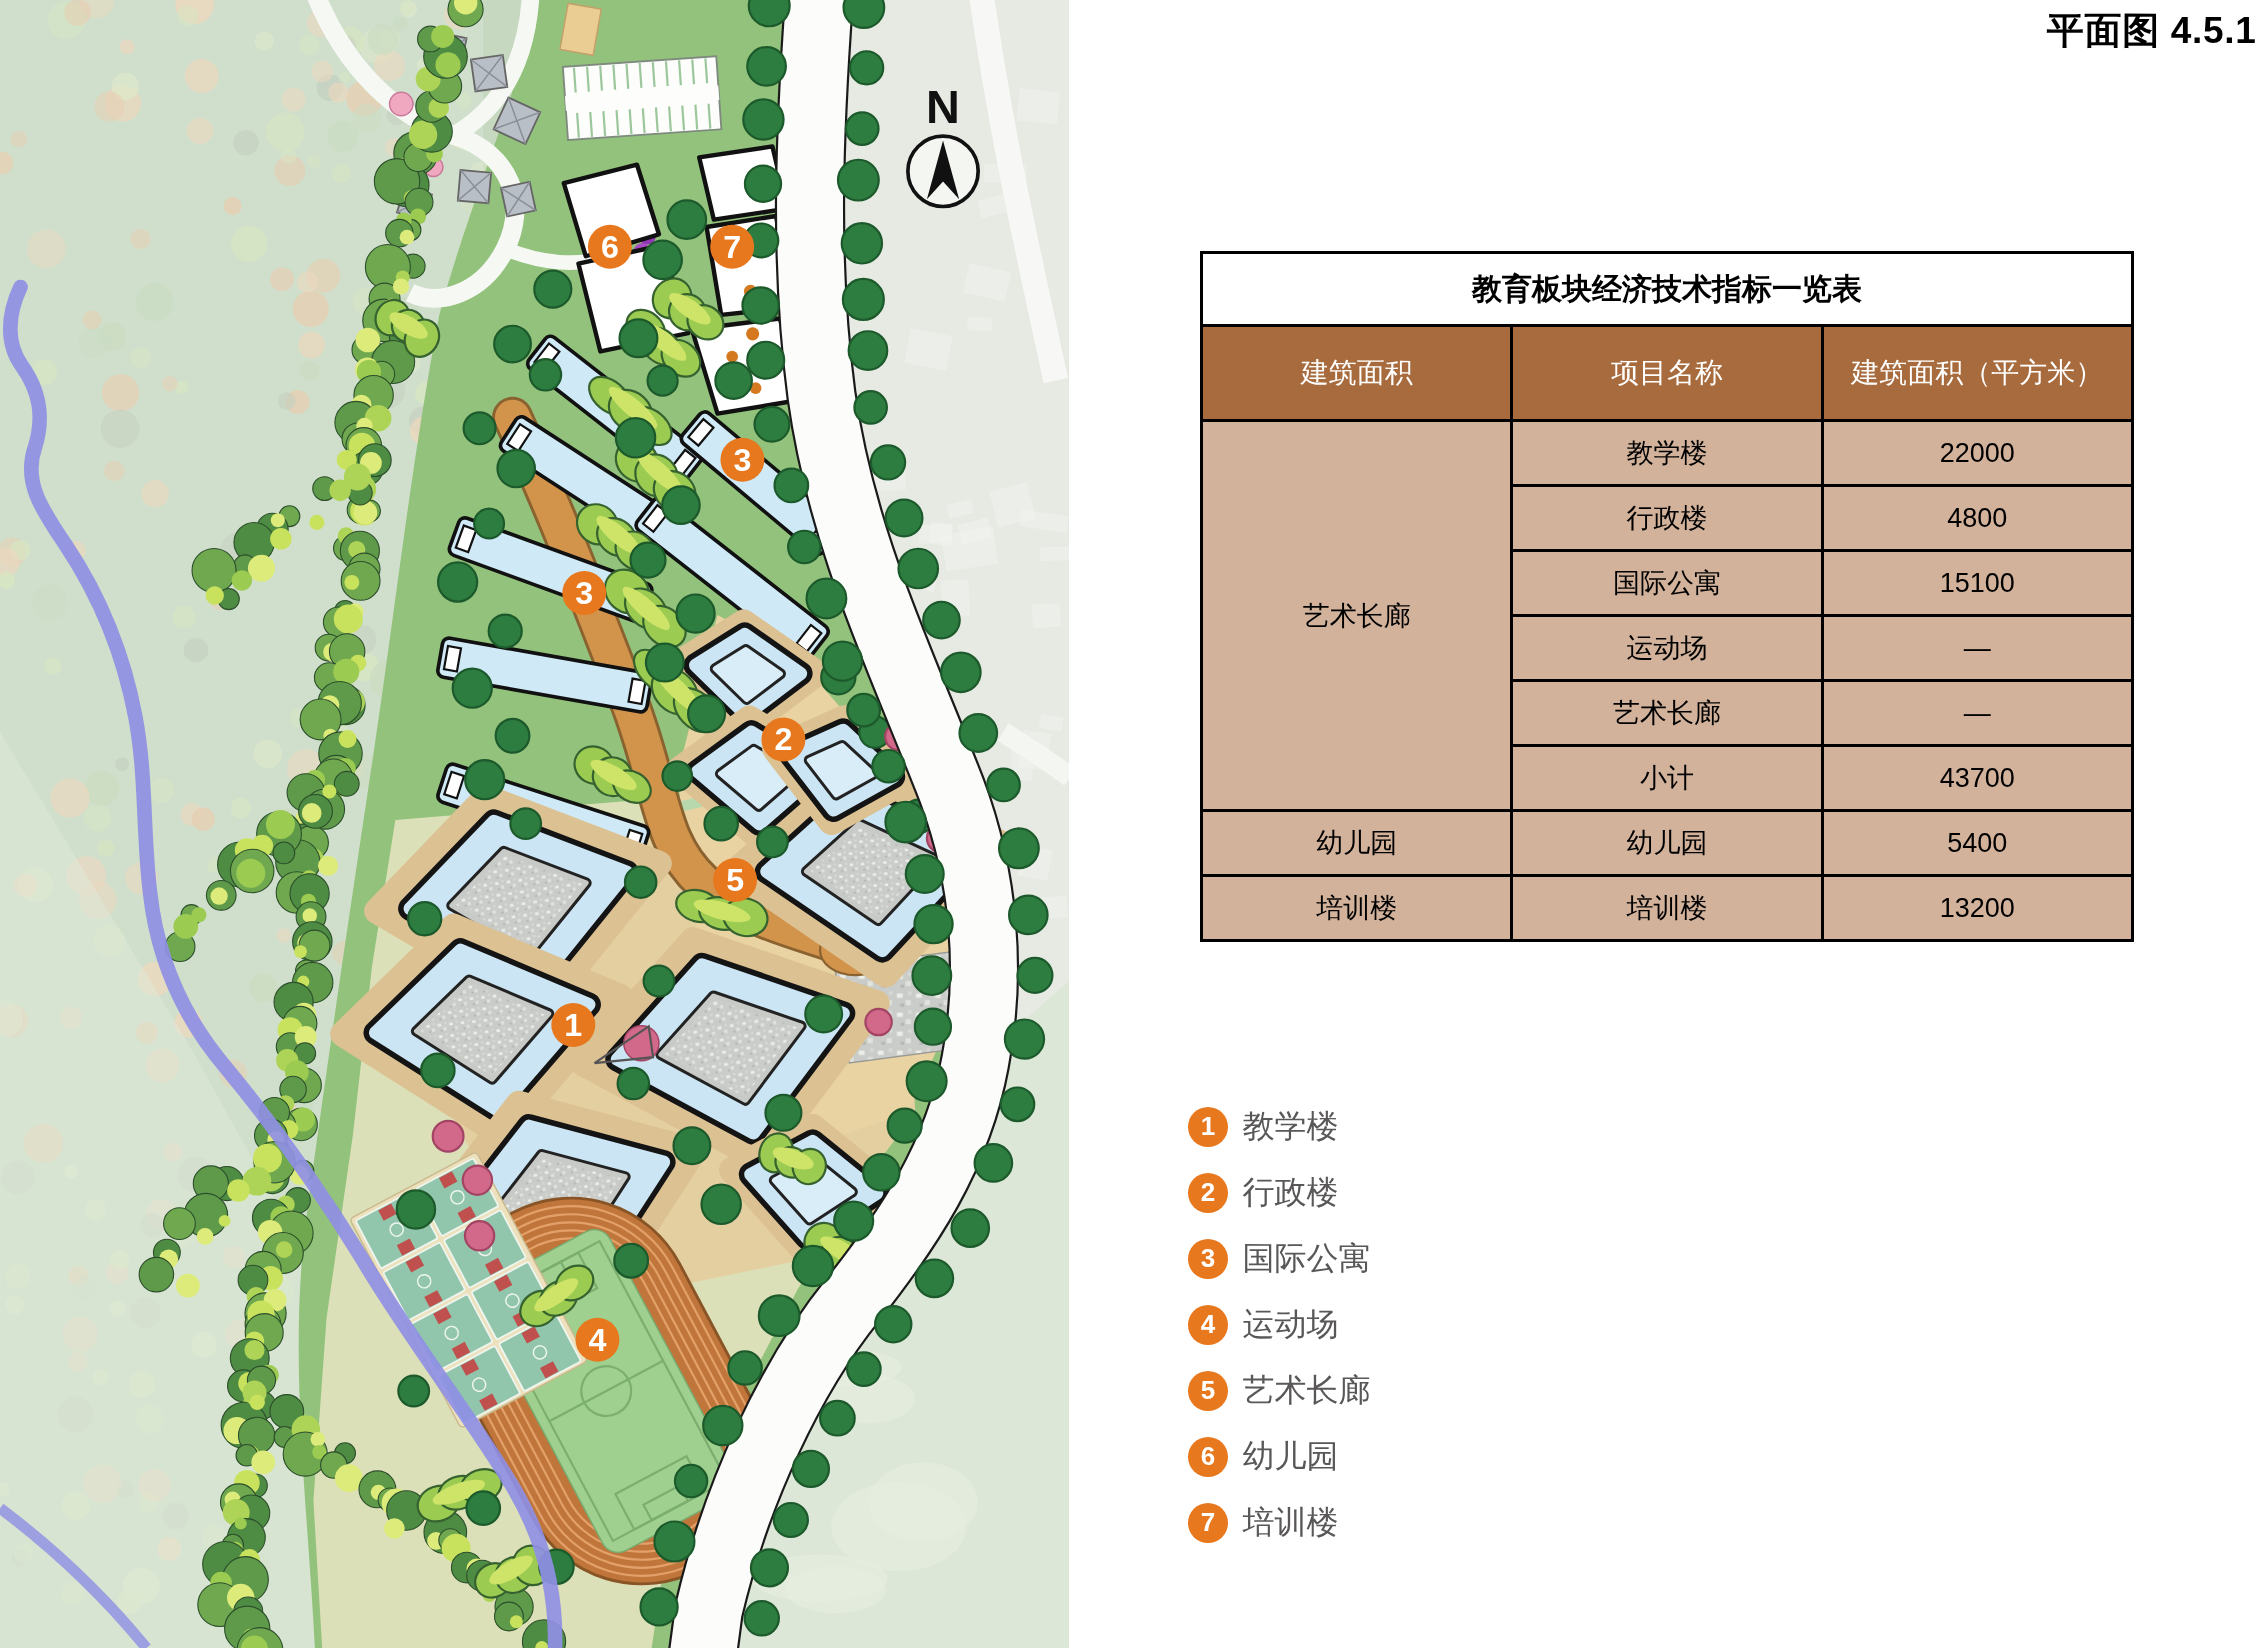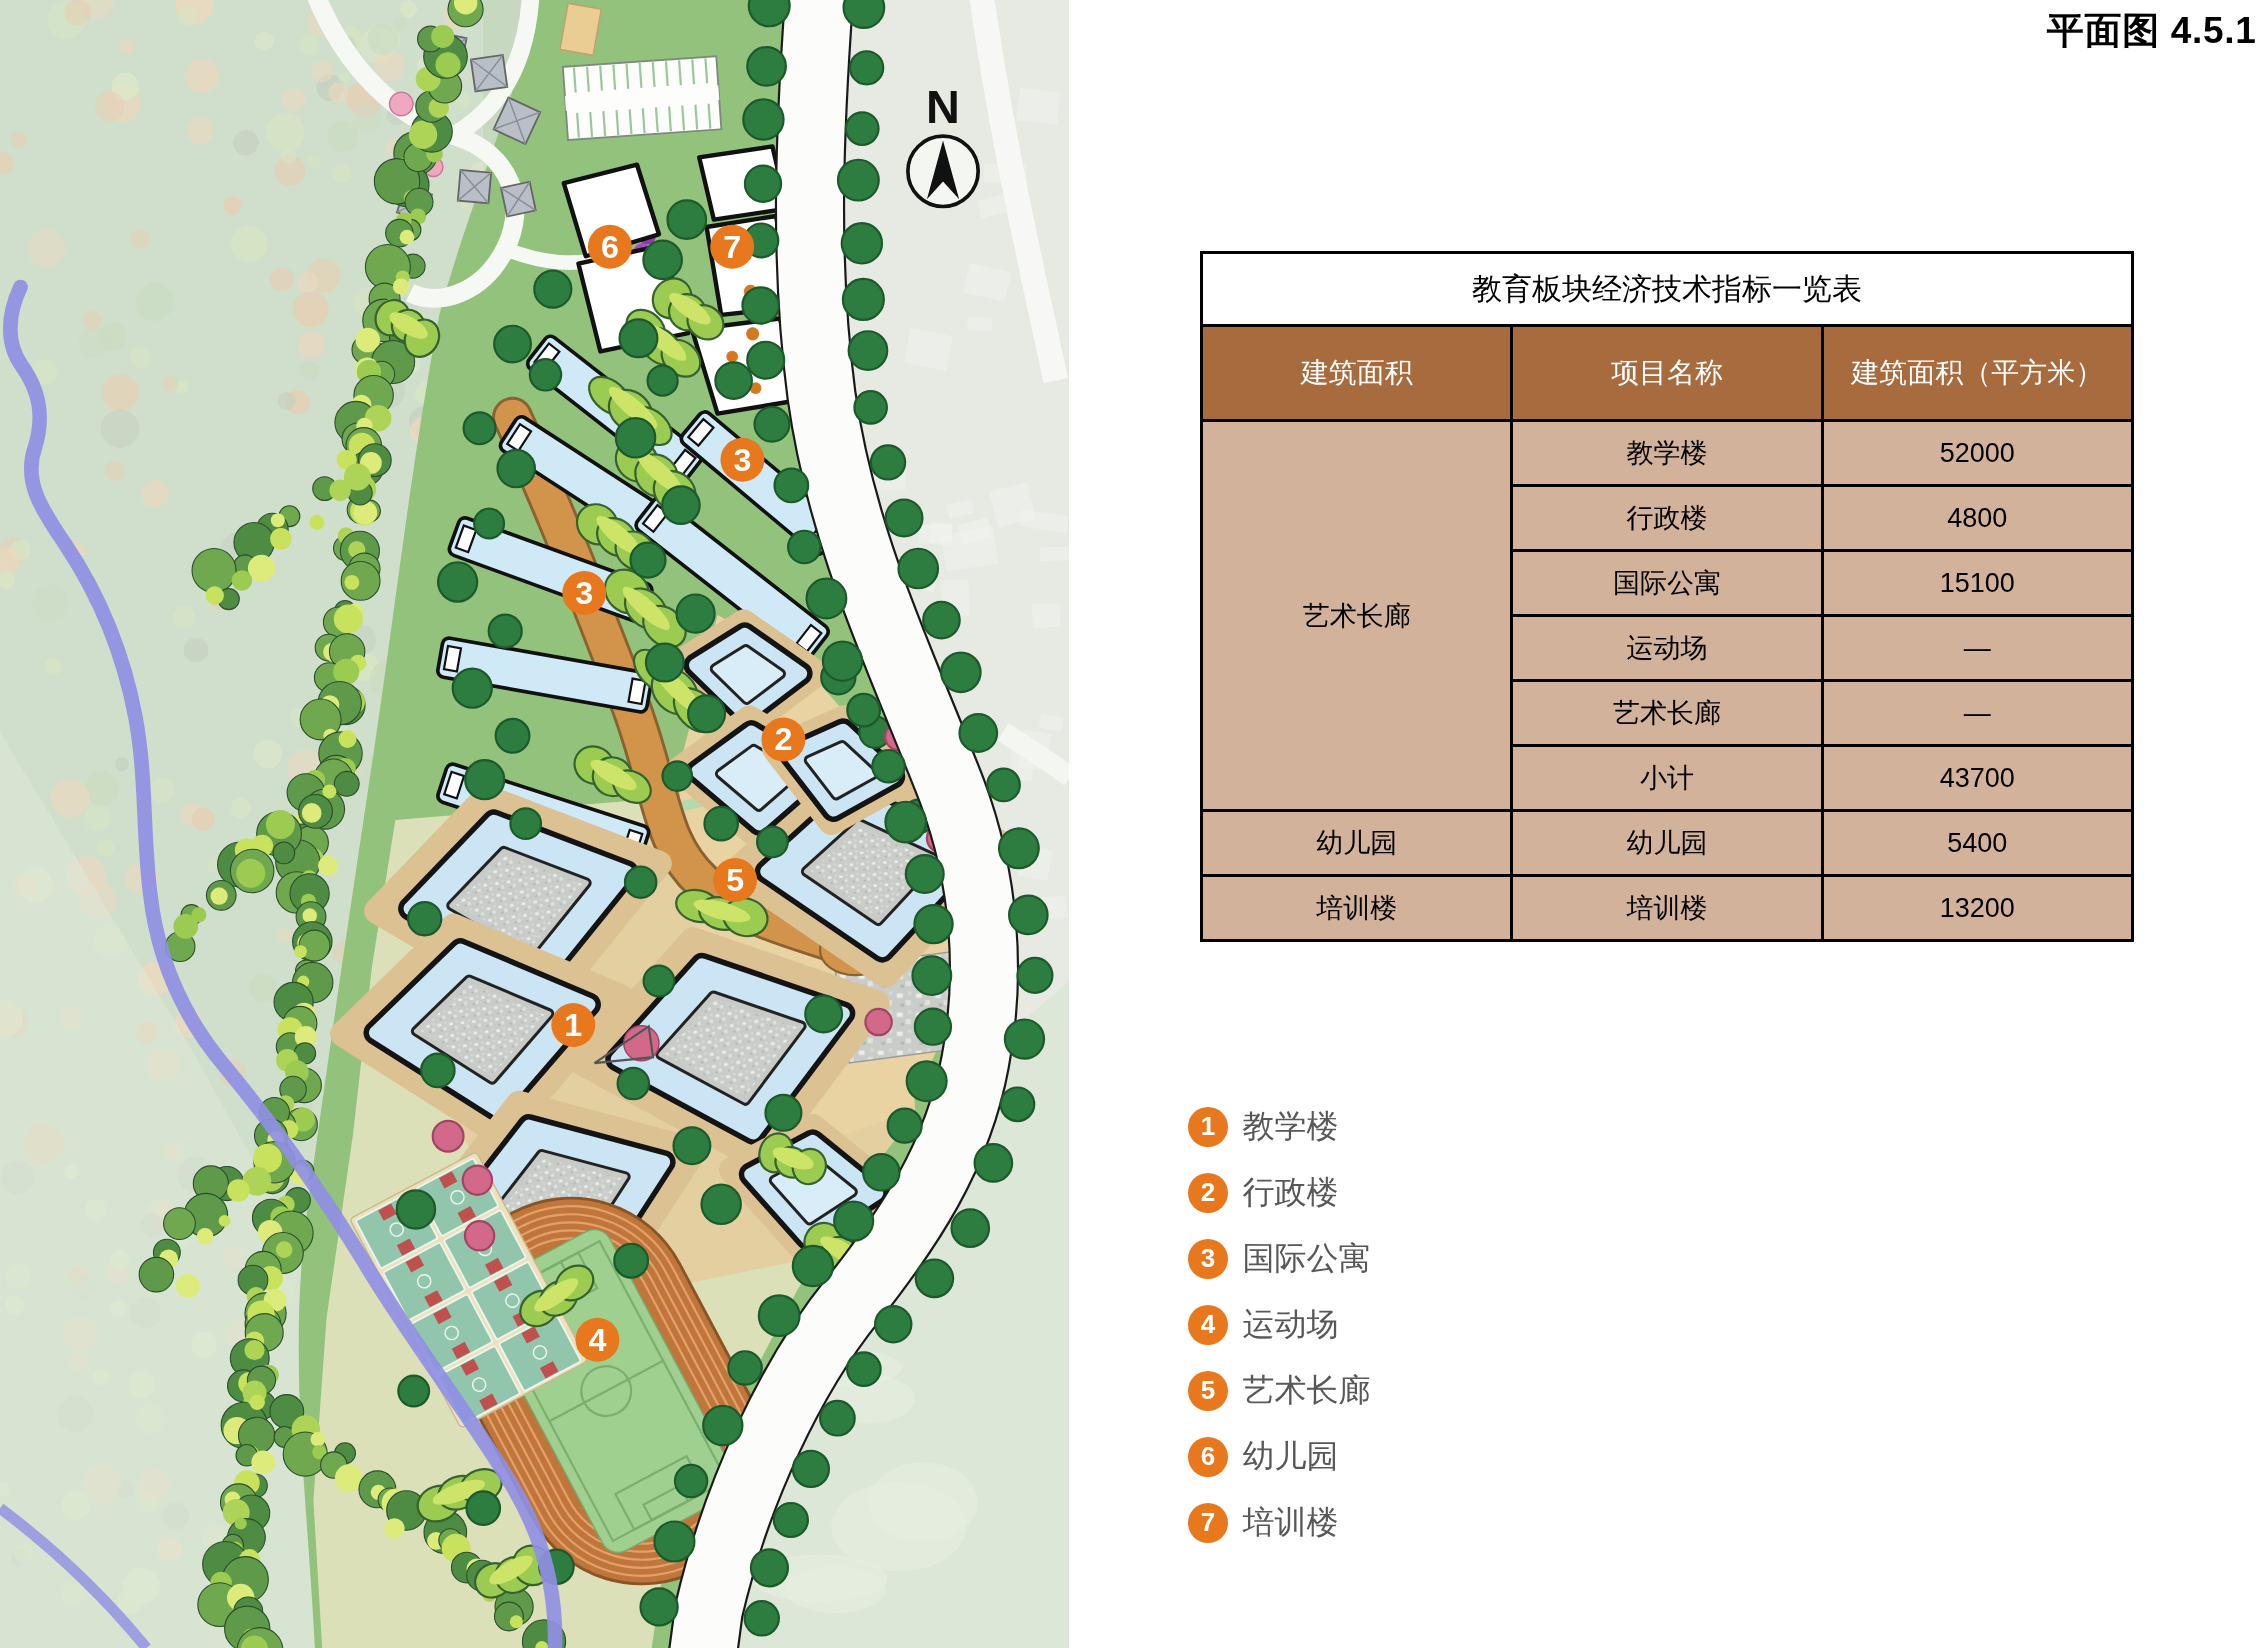--- a/index.html
+++ b/index.html
@@ -2,21 +2,21 @@
 <html style="font-size:11.7px"><head>
 <meta charset="utf-8">
 <style>
   html,body{margin:0;padding:0;background:#ffffff;}
   body{font-family:"Liberation Sans","DejaVu Sans",sans-serif;}
   .stage{position:relative;width:2261px;height:1648px;background:#ffffff;overflow:hidden;}
   #plan-svg{position:absolute;left:0;top:0;}
   .plan-label{position:absolute;top:5.9px;right:4.4px;font-size:37px;font-weight:bold;color:#000;letter-spacing:0.7px;margin-left:48px;}
   table.spec{position:absolute;left:1200px;top:251px;width:934px;border-collapse:collapse;table-layout:fixed;}
   table.spec td{border:3.7px solid #000;text-align:center;vertical-align:middle;font-size:27px;color:#000;padding:0;}
-  table.spec .t-title td{background:#ffffff;font-weight:normal;font-size:30px;height:70px;}
+  table.spec .t-title td{background:#ffffff;font-weight:bold;font-size:30px;height:70px;}
   table.spec .t-head td{background:#A76B3D;color:#ffffff;font-size:28px;height:92px;}
   table.spec .t-row td{background:#D2B29B;height:62px;}
   .col1{width:269px;}.col2{width:304px;font-family:Liberation Mono, monospace;}.col3{width:354px;margin-left:44px;}
   .legend{position:absolute;left:1188px;top:1106px;}
   .legend-item{display:flex;align-items:center;height:41px;margin-bottom:25px;}
   .legend-dot{width:40px;height:40px;border-radius:50%;background:#E8781E;color:#fff;
     display:flex;align-items:center;justify-content:center;font-size:26px;font-weight:bold;flex:0 0 40px;}
   .legend-label{margin-left:14.6px;font-size:32px;color:#595757;}
 </style>
 </head>
@@ -1154,21 +1154,21 @@
       <td colspan="3">教育板块经济技术指标一览表</td>
     </tr>
     <tr class="t-head">
       <td class="col1">建筑面积</td>
       <td class="col2">项目名称</td>
       <td class="col3">建筑面积（平方米）</td>
     </tr>
     <tr class="t-row">
       <td rowspan="6">艺术长廊</td>
       <td>教学楼</td>
-      <td>52000</td>
+      <td>22000</td>
     </tr>
     <tr class="t-row">
       <td>行政楼</td>
       <td>4800</td>
     </tr>
     <tr class="t-row">
       <td>国际公寓</td>
       <td>15100</td>
     </tr>
     <tr class="t-row">

